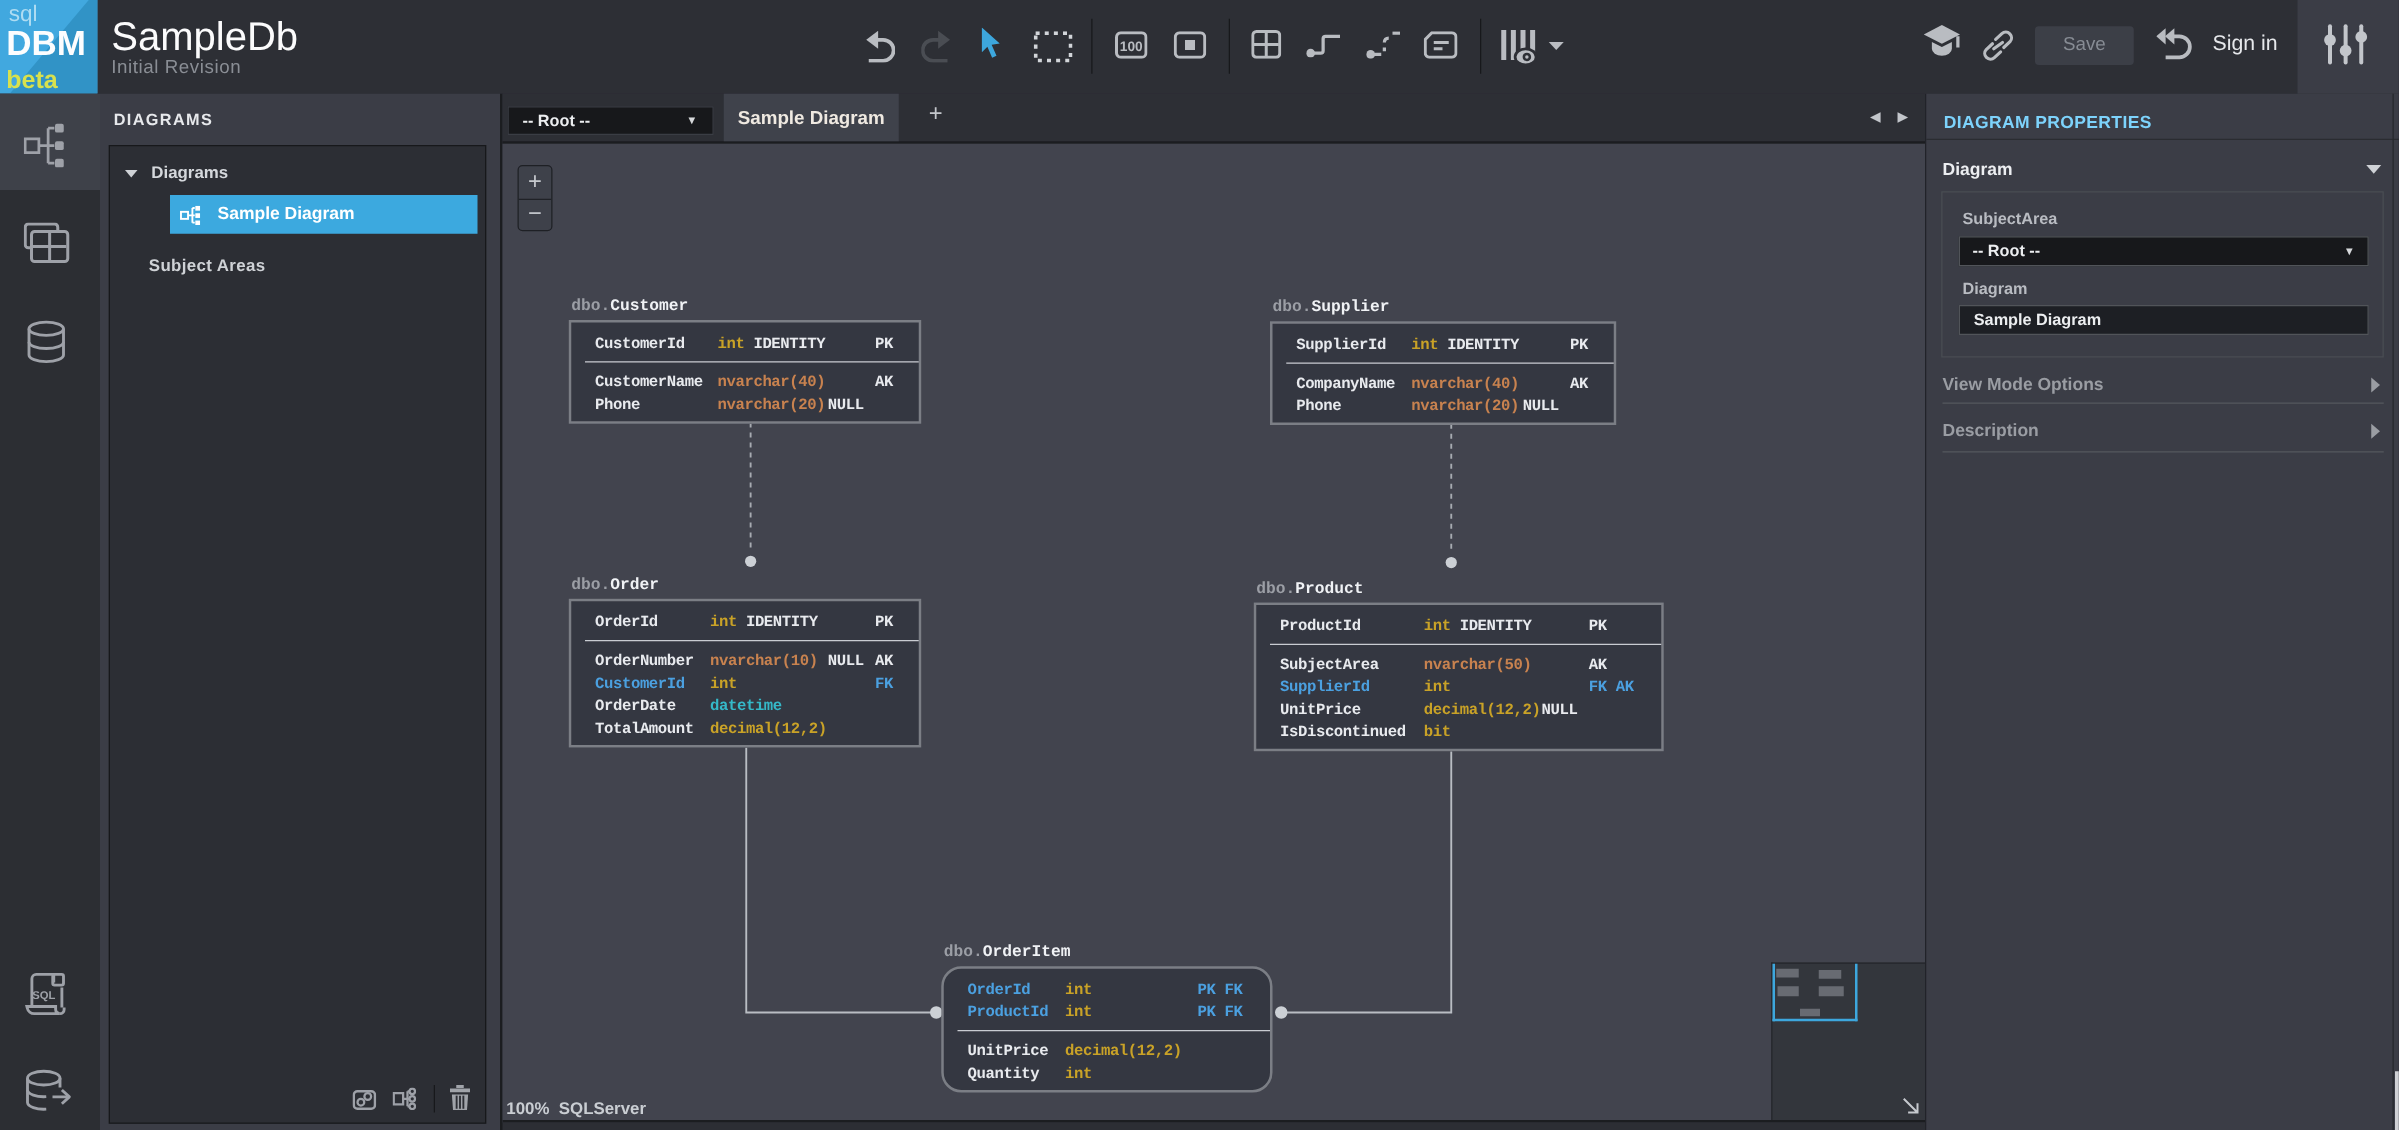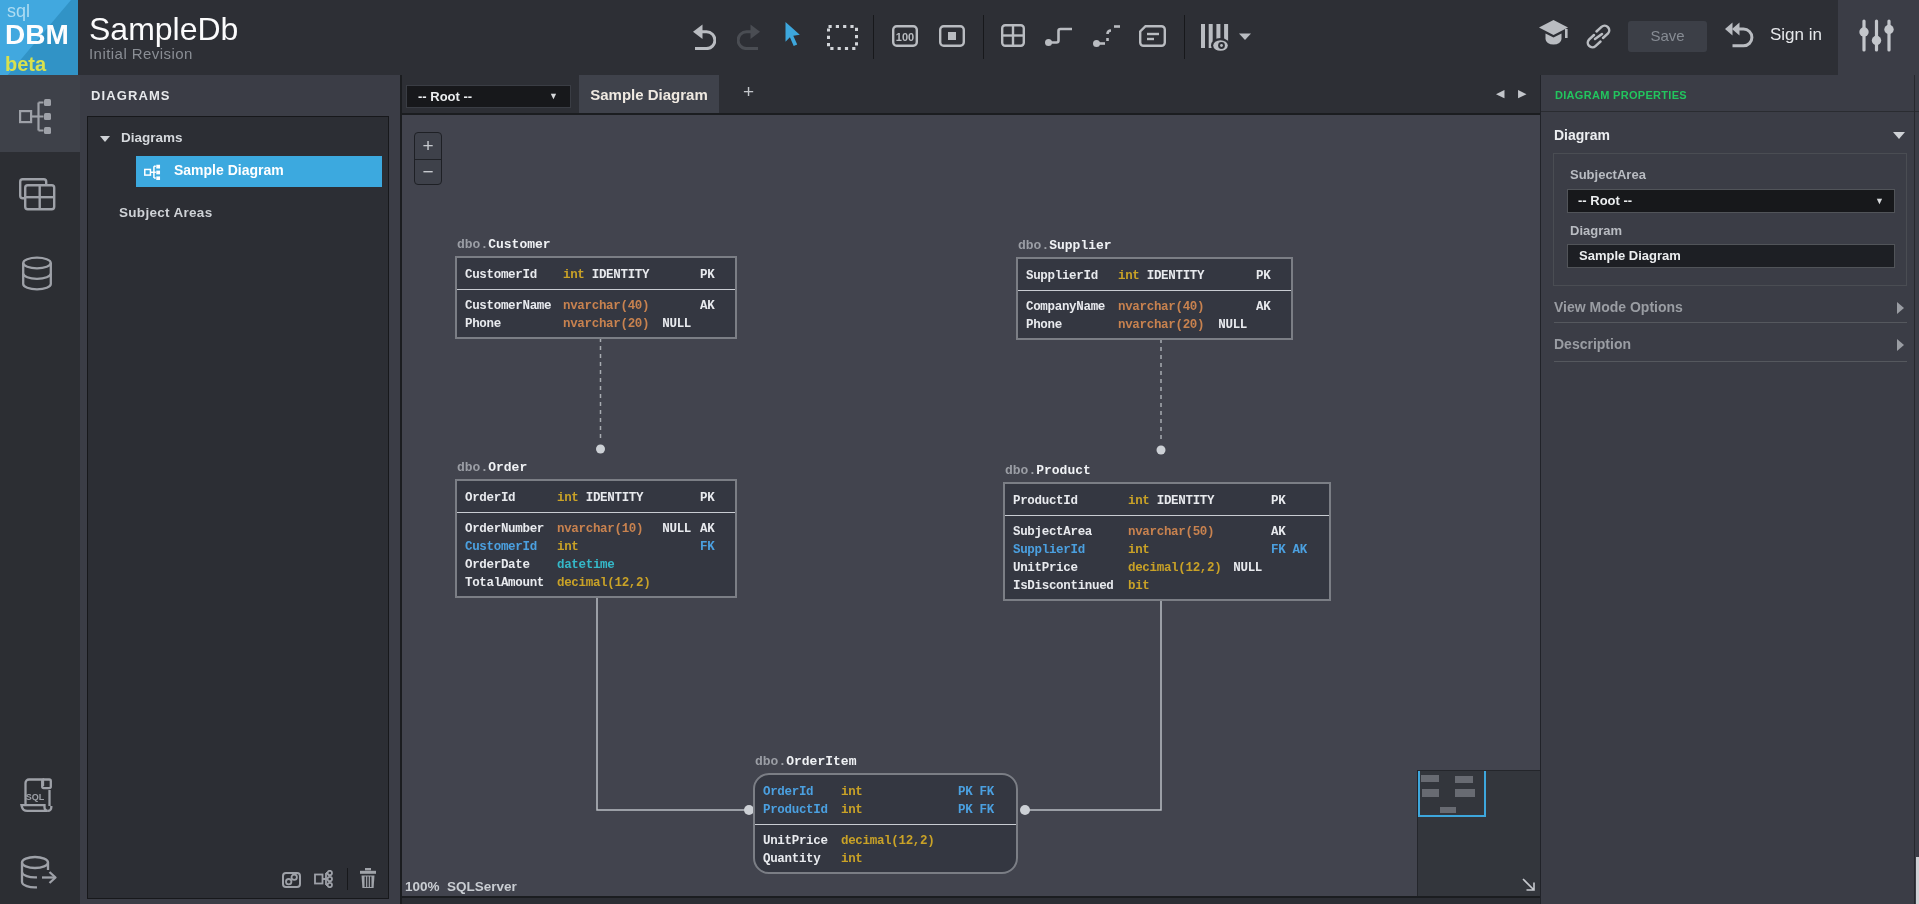--- a/index.html
+++ b/index.html
@@ -44,21 +44,21 @@
   #tab-plus { position:absolute; left:341px; top:6px; font-size:19px; color:#c3c6cb; }
   .tab-ar { position:absolute; top:12px; font-size:11px; color:#c3c6cb; }
   #canvas { position:absolute; left:0px; top:40px; width:1138px; height:783px; background:#42444e; border-bottom:2px solid #1b1d20; }
 
   
   #zoomctl { position:absolute; left:12px; top:17px; width:28px; height:53px; background:#3e414a; border:1px solid #1e2025; border-radius:4px; }
   #zoomctl .zc { position:absolute; left:0; width:26px; height:26px; color:#c6c9ce; font-size:19px; text-align:center; line-height:25px; }
   #zoomctl .zdiv { position:absolute; left:0; top:26px; width:26px; height:1px; background:#202227; }
 
   
-  .tbl { position:absolute; background:#343741; border:2px solid #7b7e85; font-family:"Liberation Mono", monospace; font-size:12.5px; letter-spacing:-0.32px; font-weight:bold; color:#e8eaee; padding:8px 0 4px 0; }
+  .tbl { position:absolute; background:#343741; border:2px solid #7b7e85; font-family:"Liberation Mono", monospace; font-size:12.5px; letter-spacing:-0.32px; font-weight:bold; color:#e8eaee; padding:8px 0 4px 11px; }
   .tbl .ttl { position:absolute; left:0px; top:-21px; font-size:13px; letter-spacing:0; color:#f0f2f5; font-weight:bold; white-space:pre; }
   .tbl .ttl .g { color:#9b9ea5; }
   .rw { position:relative; height:18px; line-height:18px; white-space:pre; padding-left:8px; }
   .rw .nm { display:inline-block; }
   .rw .key { position:absolute; right:19px; top:0; text-align:left; }
   .k16 { width:16px; } .k39 { width:39px; }
   .rw .nul { position:absolute; top:0; }
   .n44 { right:44px; } .n67 { right:67px; }
   .sep { height:0; border-top:1px solid #c9ccd2; margin:5px 0 7px 0; }
   .cY { color:#c9a227; }
@@ -69,21 +69,21 @@
   
   #minimap { position:absolute; left:1015px; top:655px; width:123px; height:126px; background:#33363c; border-left:1px solid #24262b; border-top:1px solid #24262b; }
   #mm-view { position:absolute; left:0px; top:0px; width:68px; height:46px; border:2px solid #3da7dd; border-top:none; }
   .mm-b { position:absolute; background:#686b72; }
   #mm-resize { position:absolute; right:3px; bottom:3px; width:16px; height:16px; }
 
   #status { position:absolute; left:3px; bottom:2px; font-size:13.5px; font-weight:600; color:#c9cdd2; }
 
   
   #rightpanel { position:absolute; left:1540px; top:75px; width:379px; height:829px; background:#3b3d46; border-left:1px solid #212329; }
-  #rp-title { position:absolute; left:14px; top:14px; font-size:11px; font-weight:bold; color:#22c55e; letter-spacing:0.3px; }
+  #rp-title { position:absolute; left:14px; top:14px; font-size:14px; font-weight:bold; color:#7dd3fc; letter-spacing:0.3px; }
   #rp-hdiv { position:absolute; left:0; top:36px; width:379px; height:1px; background:#2a2c31; }
   #rp-sec { position:absolute; left:13px; top:52px; font-size:14px; font-weight:bold; color:#eceef1; }
   #rp-seccar { position:absolute; right:14px; top:57px; width:0; height:0; border-left:6px solid transparent; border-right:6px solid transparent; border-top:7px solid #cfd2d6; }
   #rp-group { position:absolute; left:12px; top:78px; width:354px; height:133px; border:1px solid #4a4d53; }
   #rp-l1 { position:absolute; left:16px; top:13px; font-size:13px; font-weight:600; color:#b9bcc2; }
   #rp-sel1 { position:absolute; left:13px; top:35px; width:328px; height:24px; background:#17181b; border:1px solid #515459; color:#eceef0; font-size:13px; font-weight:600; line-height:22px; padding-left:10px; }
   #rp-sel1 .car { position:absolute; right:10px; top:0; font-size:9px; color:#d6d8db; }
   #rp-l2 { position:absolute; left:16px; top:69px; font-size:13px; font-weight:600; color:#b9bcc2; }
   #rp-inp { position:absolute; left:13px; top:90px; width:328px; height:24px; background:#1d1f24; border:1px solid #515459; color:#eceef0; font-size:13px; font-weight:600; line-height:22px; padding-left:11px; }
   .rp-row { position:absolute; left:13px; width:353px; font-size:14px; font-weight:600; color:#9a9da3; }

